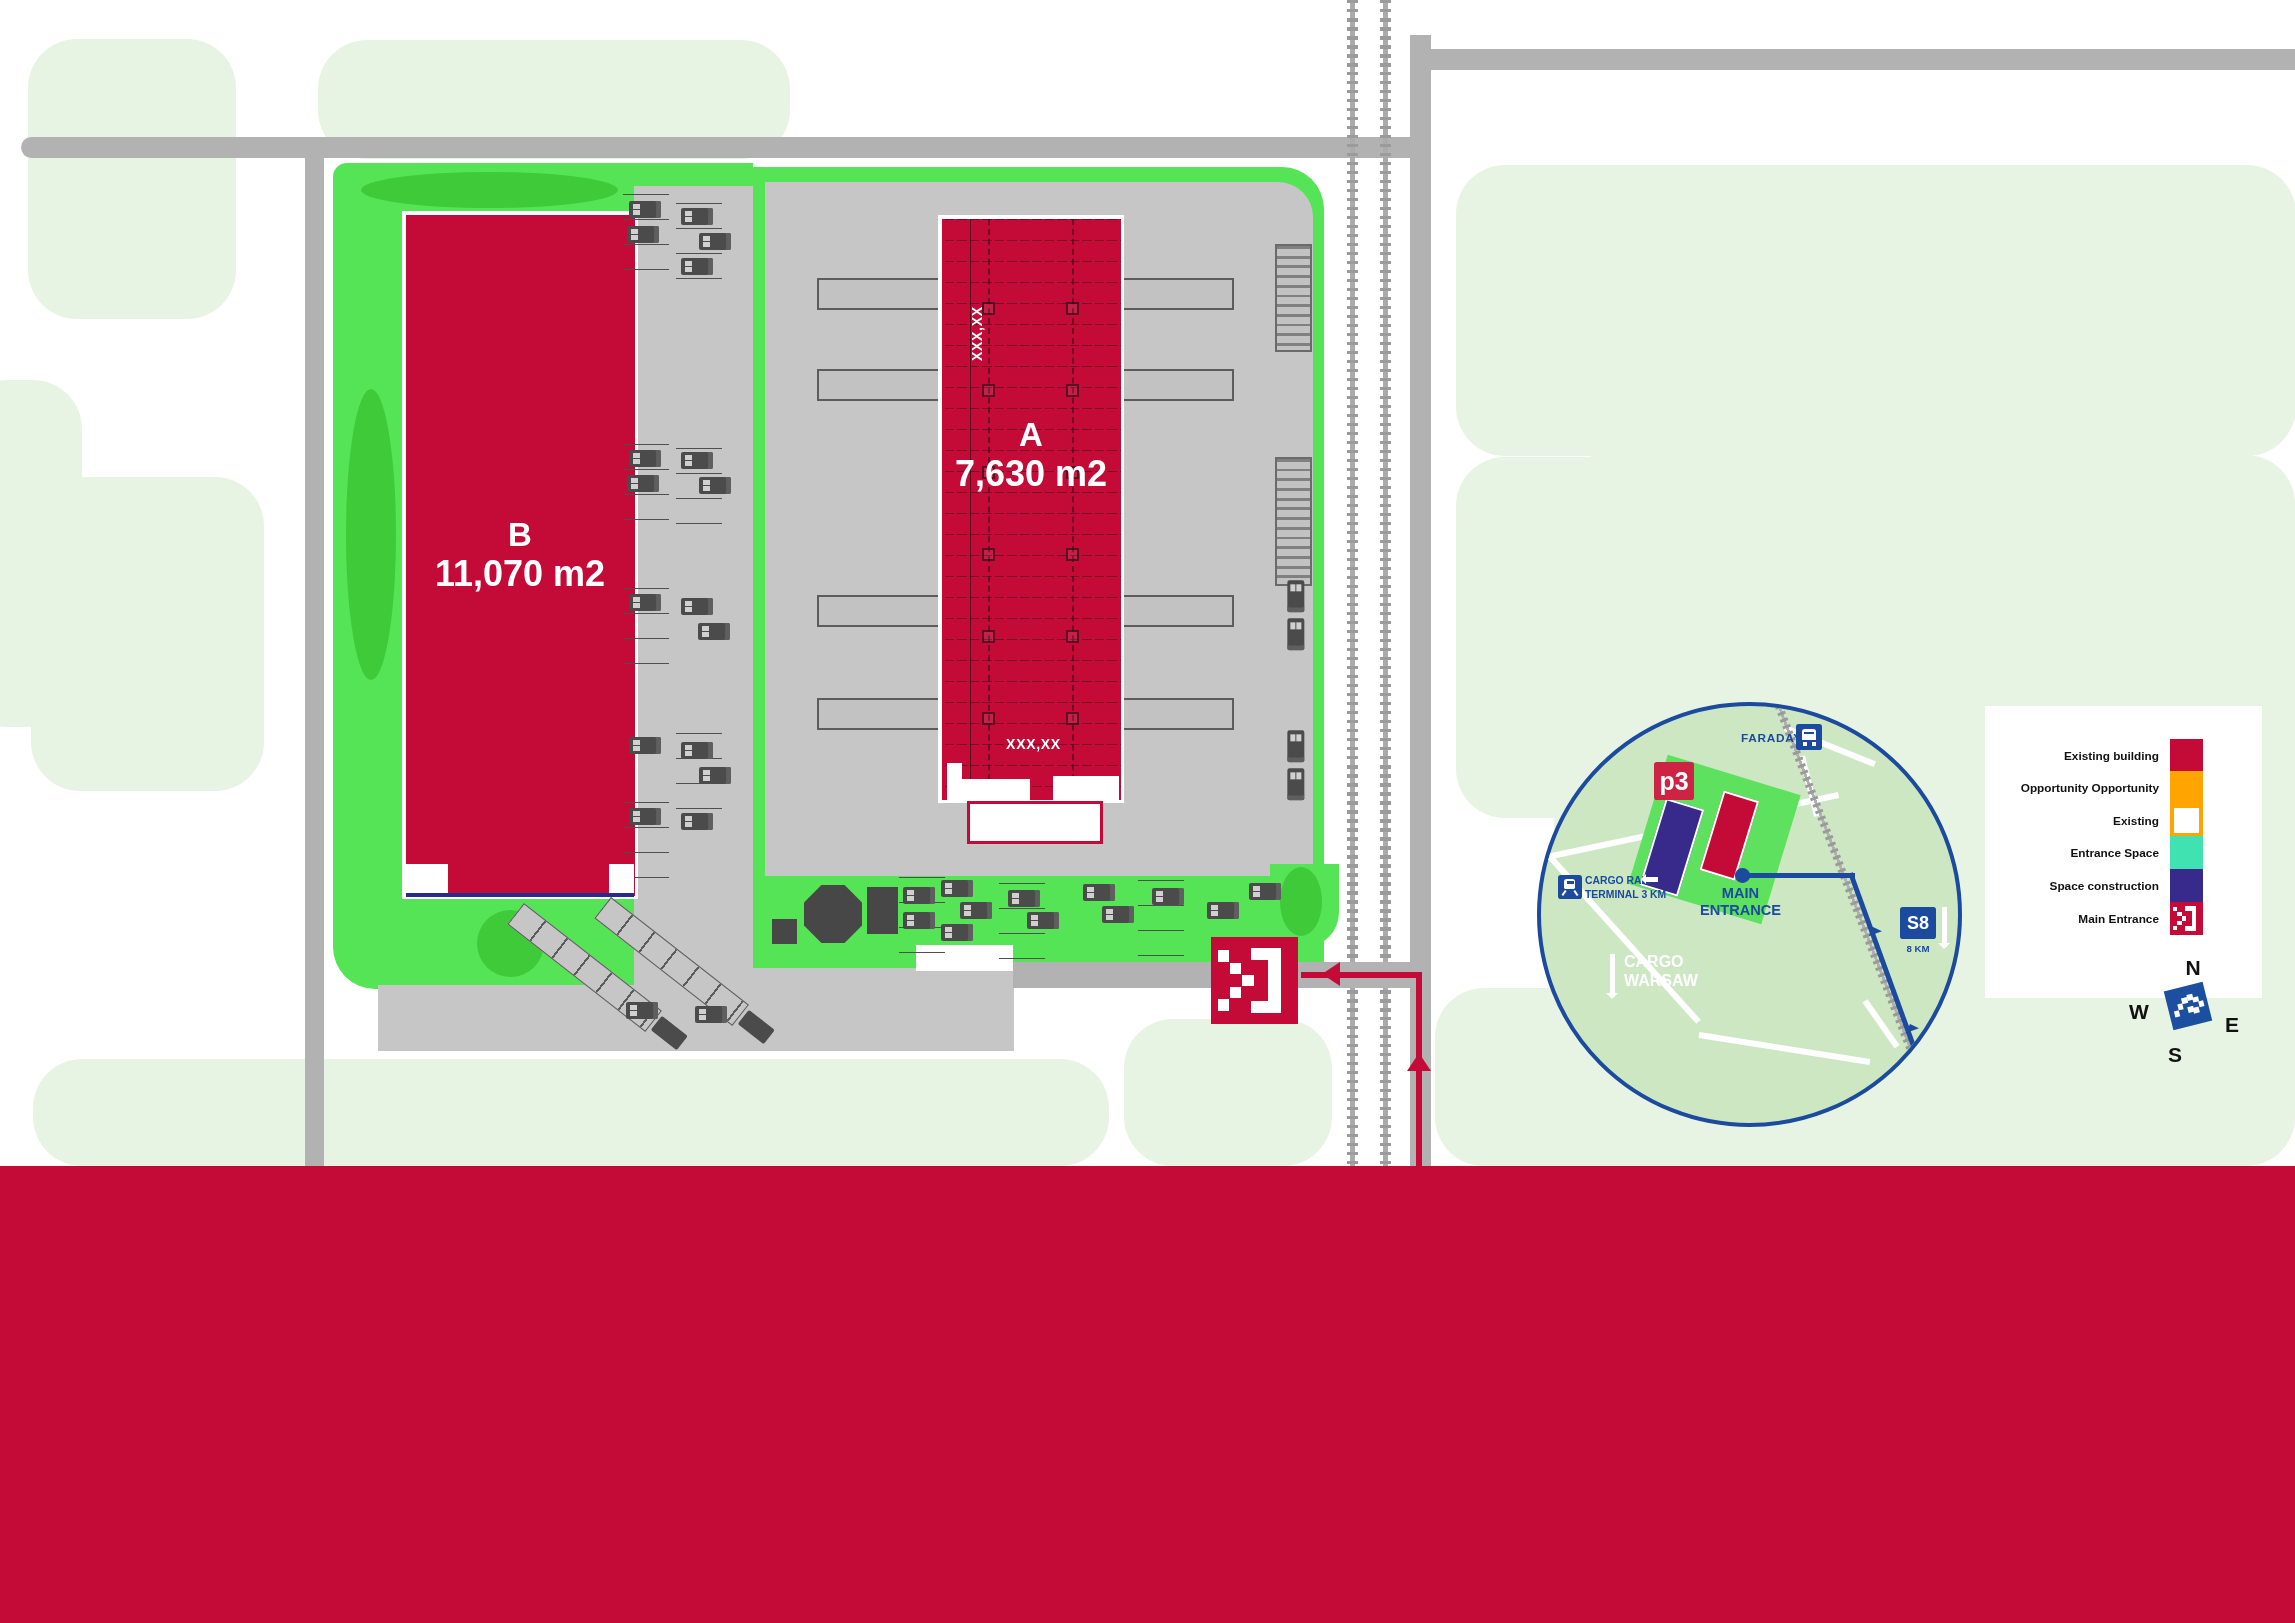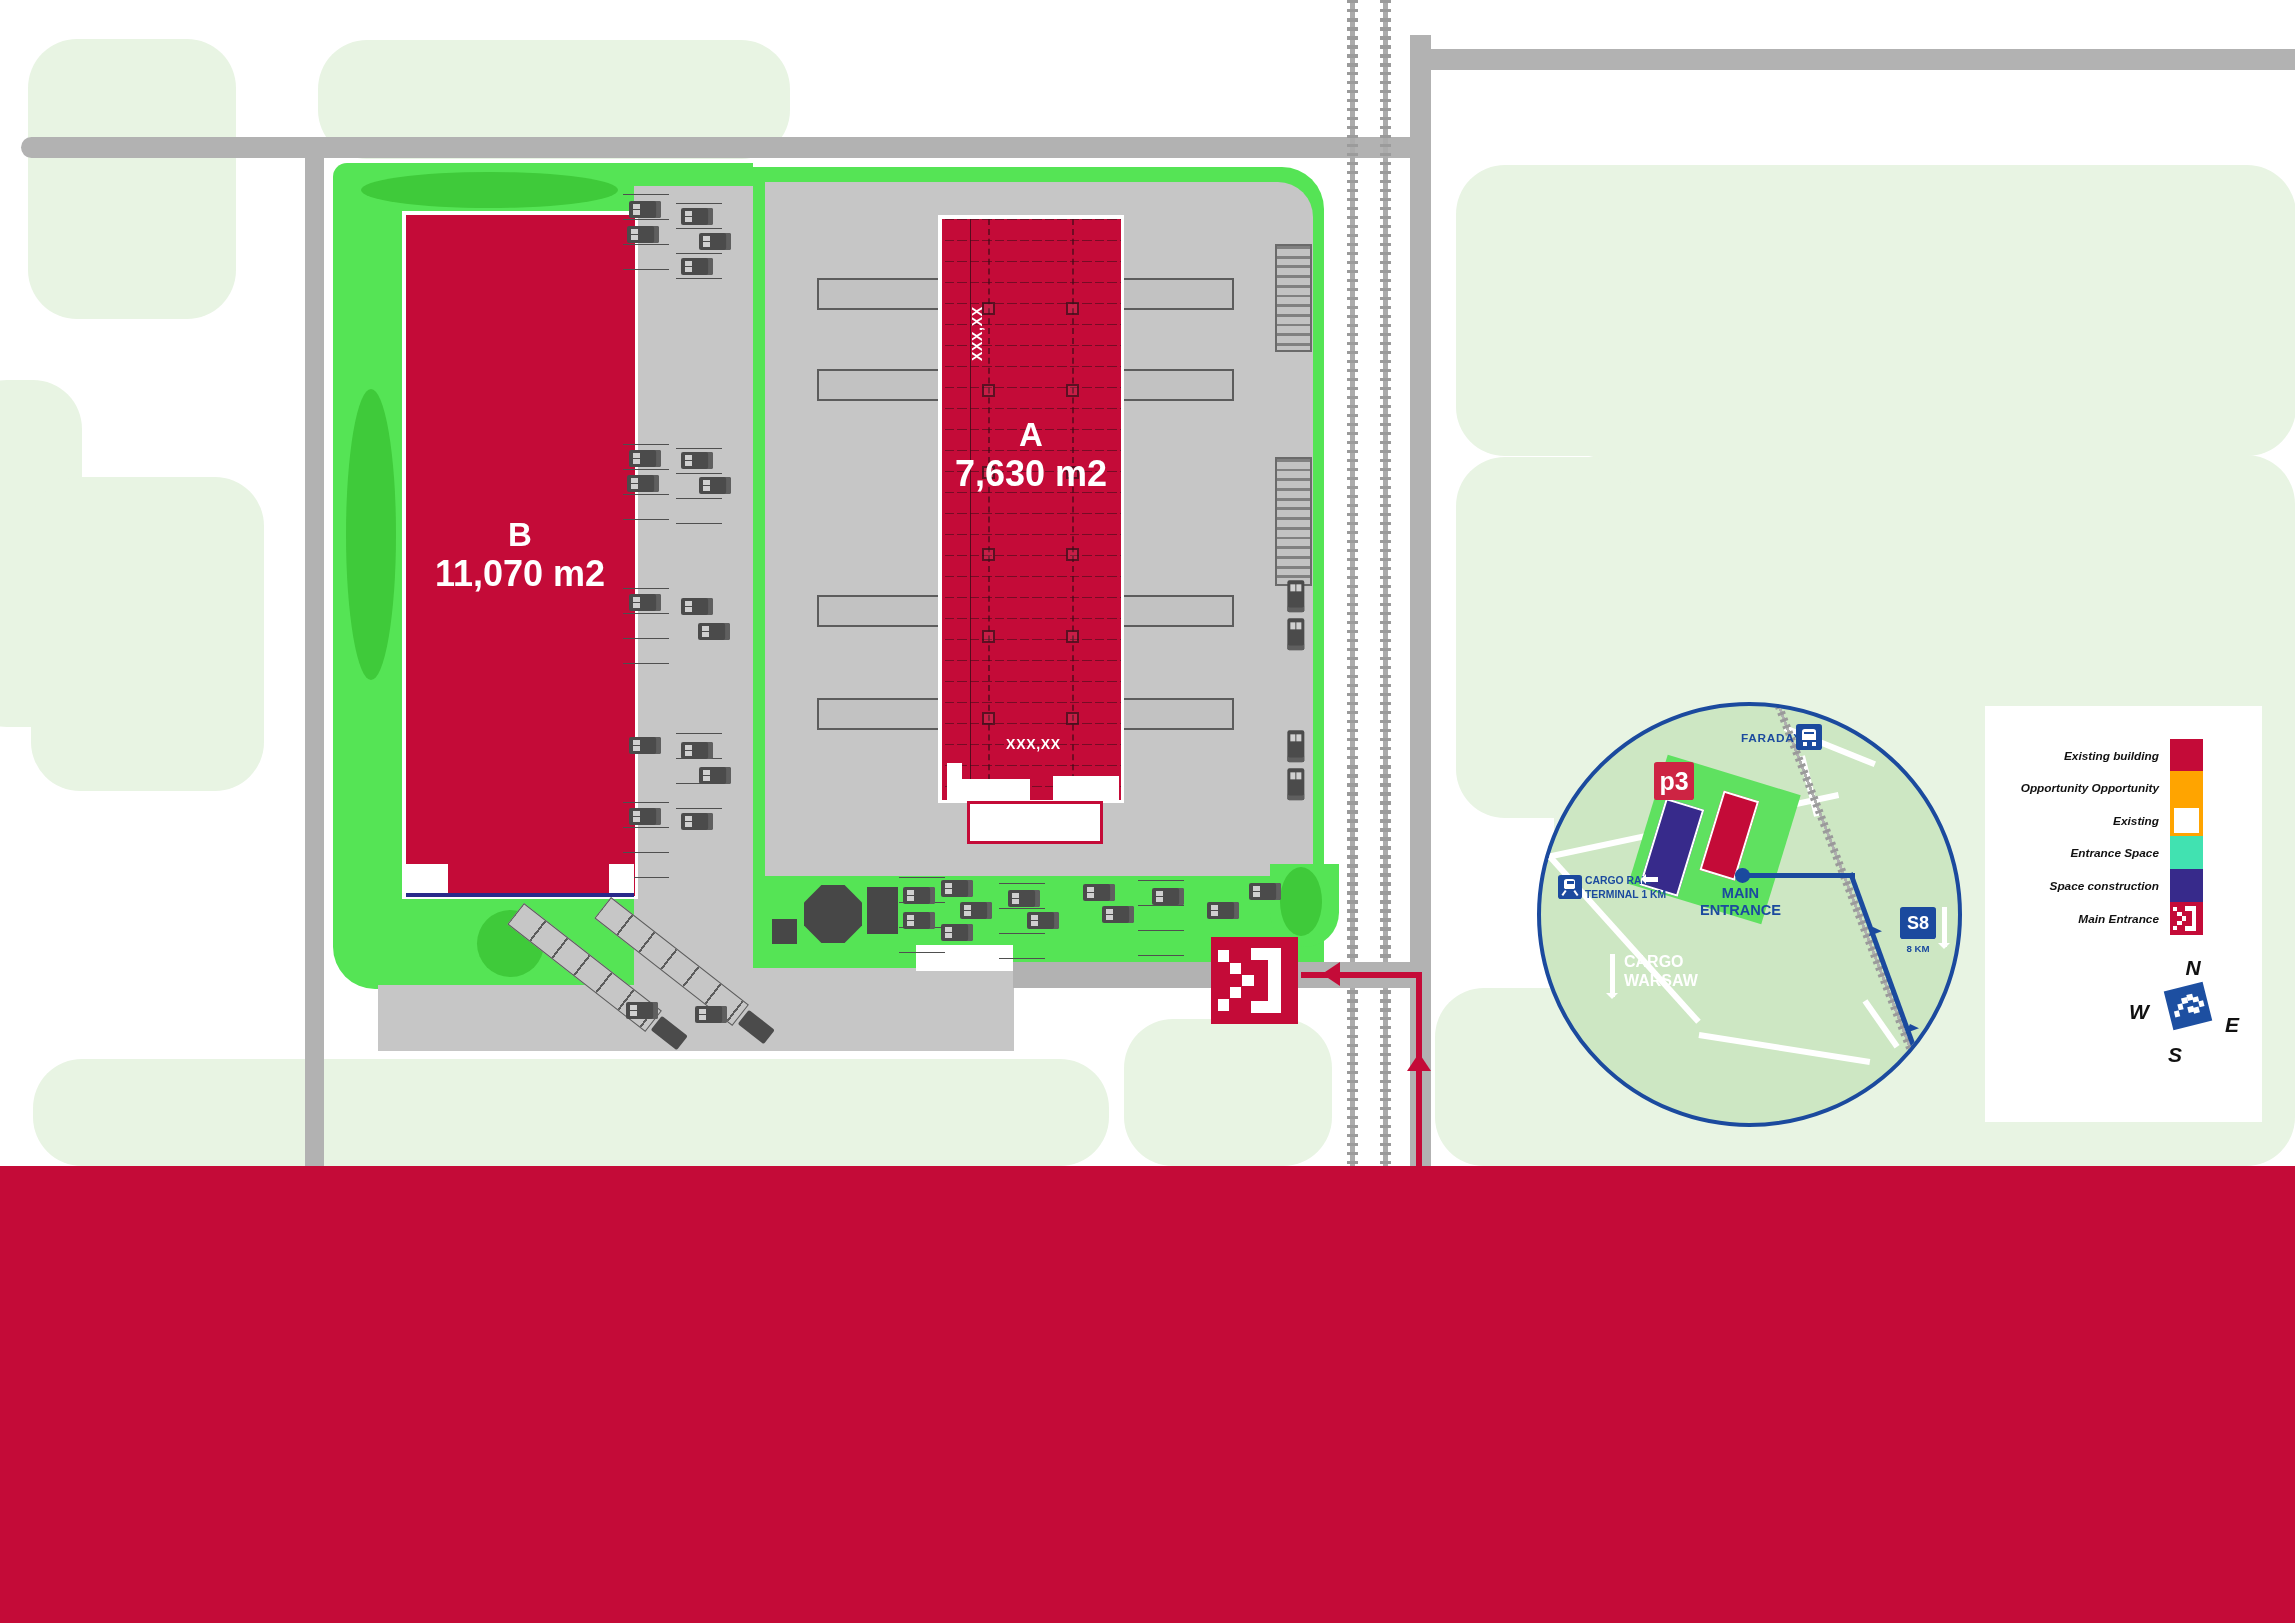--- a/index.html
+++ b/index.html
@@ -79,21 +79,21 @@
            color:#fff;font-weight:bold;text-align:center;line-height:38px;font-size:25px;}
   .warrow-v{position:absolute;width:4.9px;background:#ffffff;z-index:5;}
   .warrow-v::after{content:"";position:absolute;left:-4.2px;bottom:-8.3px;border:6.2px solid rgba(0,0,0,0);border-top-color:#ffffff;}
   .warrow-l{position:absolute;height:4.9px;background:#ffffff;z-index:5;}
   .warrow-l::after{content:"";position:absolute;top:-3.5px;left:-9px;border:5.6px solid rgba(0,0,0,0);border-right-color:#ffffff;}
   .bluearrow{position:absolute;width:0;height:0;border:7.6px solid rgba(0,0,0,0);border-bottom-color:#1b4a9e;z-index:5;}
   
   .bus-glyph,.train-glyph{position:absolute;}
   .bus-glyph i,.train-glyph i{position:absolute;background:#ffffff;}
   
-  #legend{position:absolute;left:1985px;top:706px;width:277px;height:416px;background:#ffffff;z-index:9;font-style:italic;}
+  #legend{position:absolute;left:1985px;top:706px;width:277px;height:292px;background:#ffffff;z-index:9;}
   .lg-row{position:absolute;right:59px;height:33px;display:flex;align-items:center;}
   .lg-label{font-size:11.8px;font-weight:bold;color:#111111;margin-right:11px;white-space:nowrap;}
   .lg-swatch{width:33px;height:33px;flex:0 0 33px;position:relative;box-sizing:border-box;}
   .compass-letter{position:absolute;width:28px;text-align:center;font-size:21px;font-weight:bold;color:#111;z-index:2;}
   #compass-mark{position:absolute;left:183px;top:280px;width:40px;height:40px;background:#1d4fa1;transform:rotate(-14deg);z-index:1;}
   #compass-mark i{position:absolute;width:5.6px;height:5.6px;background:#ffffff;}
   
   #entrance-icon{position:absolute;left:1211px;top:937px;width:87px;height:87px;background:#c40b38;z-index:8;}
   
   #red-band{position:absolute;left:0;top:1166px;width:2295px;height:457px;background:#c40b38;z-index:10;}
@@ -243,21 +243,21 @@
     <div class="bluearrow" style="left:362px;top:311px;transform:rotate(-20deg);"></div>
     <div class="mm-blue-text" style="left:139px;top:179px;width:121px;text-align:center;font-size:14.6px;line-height:17.3px;">MAIN ENTRANCE</div>
 
     <div class="mm-bluebox train-glyph" style="left:17.3px;top:169px;width:23.6px;height:23.6px;">
       <i style="left:6.2px;top:4.2px;width:11px;height:9.7px;border-radius:2.8px 2.8px 1.4px 1.4px;"></i>
       <i style="left:8.3px;top:6.2px;width:7px;height:2.8px;background:#1b4a9e;"></i>
       <i style="left:4.9px;top:15.3px;width:2.1px;height:6.2px;transform:rotate(35deg);"></i>
       <i style="left:16.7px;top:15.3px;width:2.1px;height:6.2px;transform:rotate(-35deg);"></i>
     </div>
     <div class="mm-blue-text" style="left:44px;top:169px;font-size:10.4px;">CARGO RAIL</div>
-    <div class="mm-blue-text" style="left:44px;top:183px;font-size:10.4px;">TERMINAL 1 KM</div>
+    <div class="mm-blue-text" style="left:44px;top:183px;font-size:10.4px;">TERMINAL 3 KM</div>
     <div class="warrow-l" style="left:104px;top:171px;width:12.5px;"></div>
 
     <div class="warrow-v" style="left:69px;top:248px;height:43px;"></div>
     <div class="mm-white-text" style="left:83px;top:247px;font-size:16px;">CARGO</div>
     <div class="mm-white-text" style="left:83px;top:266px;font-size:16px;">WARSAW</div>
 
     <div class="mm-bluebox" style="left:359px;top:201px;width:36px;height:32px;color:#fff;font-weight:bold;font-size:18px;text-align:center;line-height:32px;"><span>S8</span></div>
     <div class="mm-blue-text" style="left:359px;top:237px;width:36px;text-align:center;font-size:9.7px;">8 KM</div>
     <div class="warrow-v" style="left:401px;top:201px;height:40px;"></div>
   </div>

